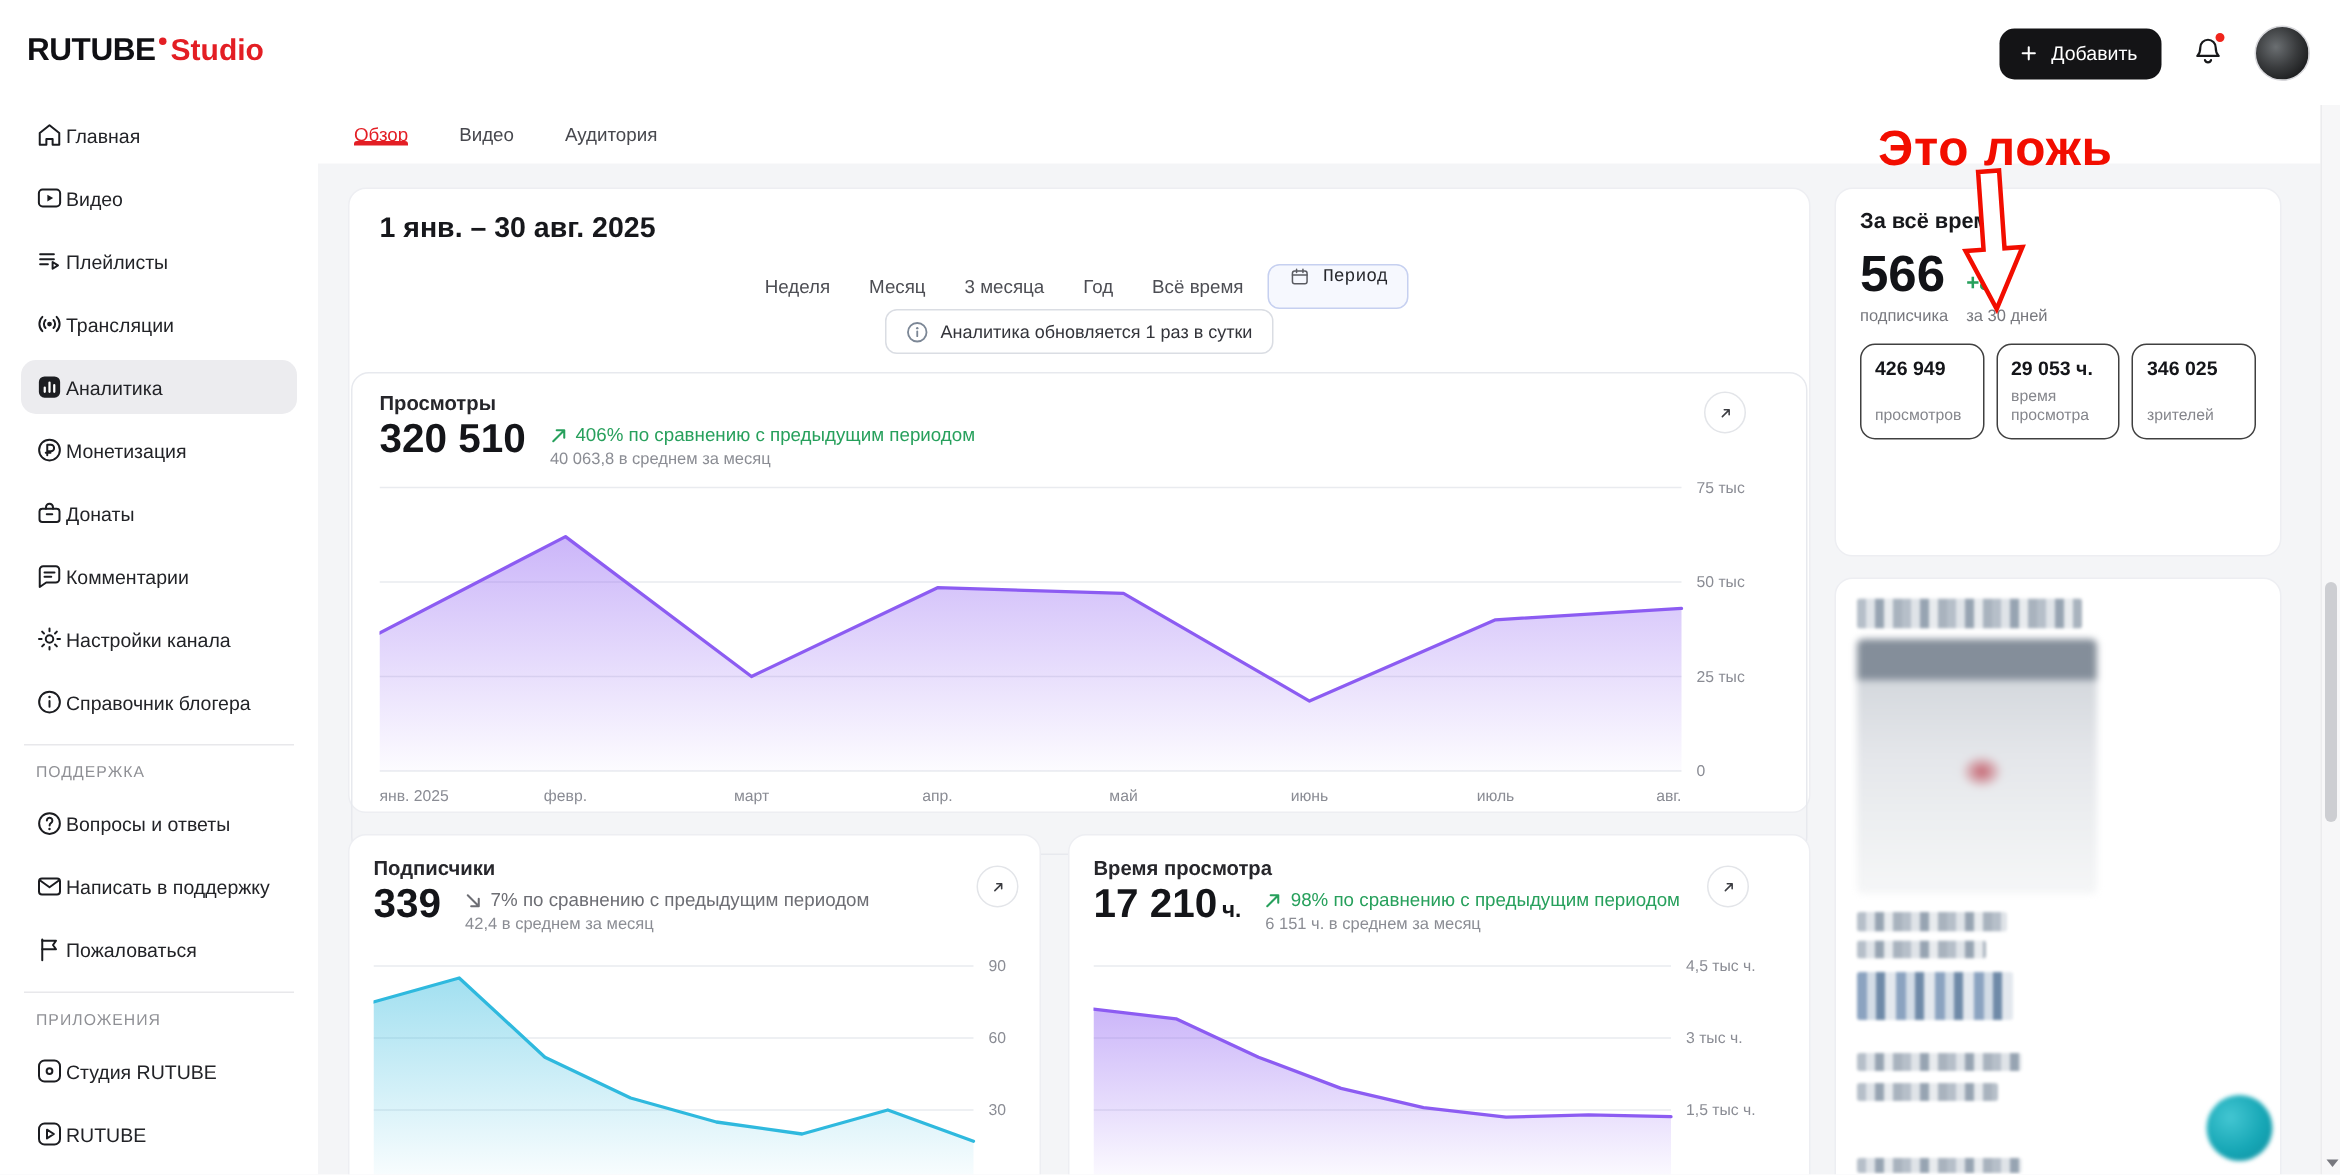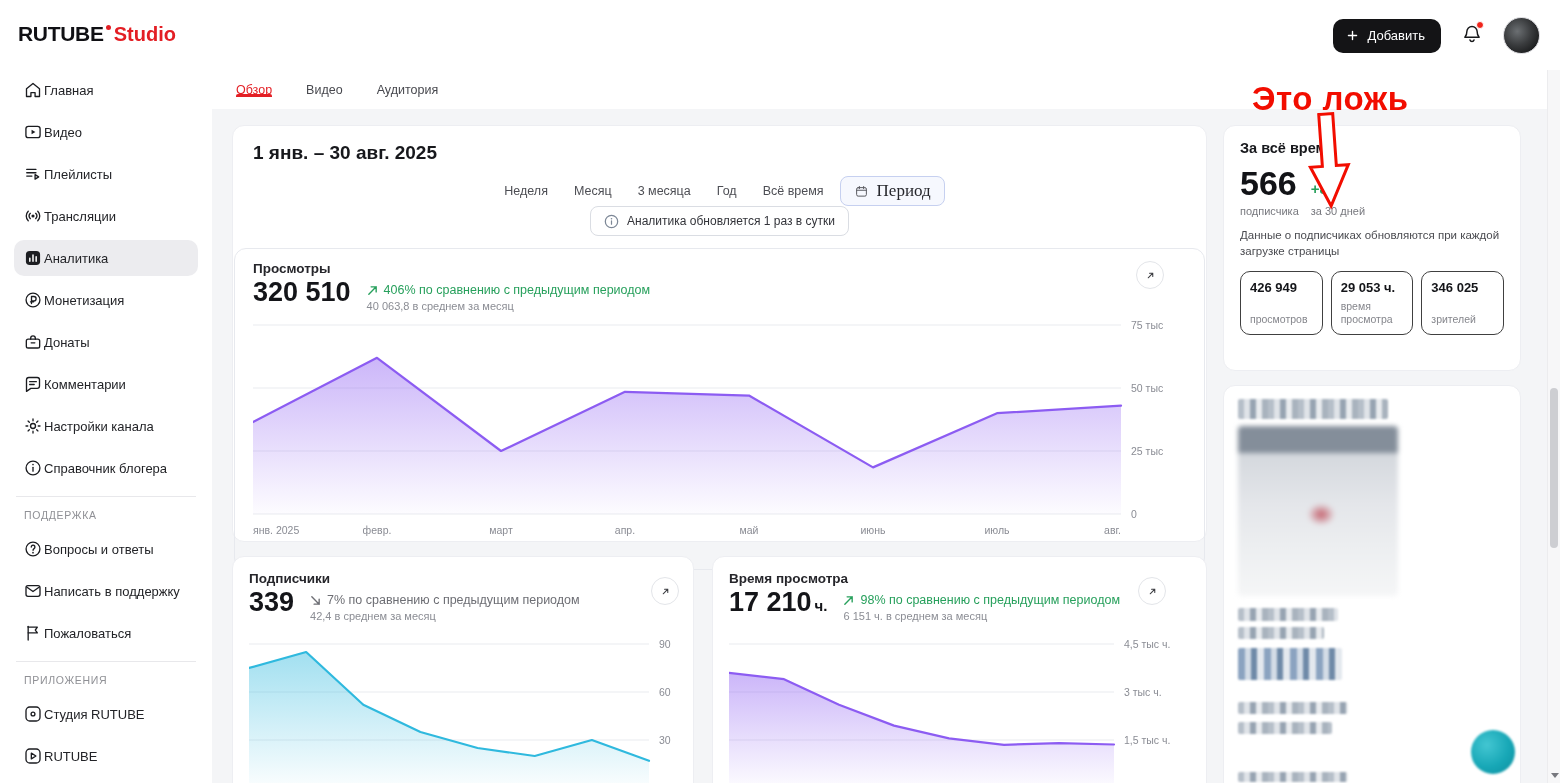--- a/index.html
+++ b/index.html
@@ -39,21 +39,21 @@
   .cardB { left:232px; top:556px; width:462px; height:300px; }
   .cardC { left:712px; top:556px; width:495px; height:300px; }
   .cardD { left:1223px; top:125px; width:298px; height:246px; }
   .cardE { left:1223px; top:385px; width:298px; height:470px; }
 
   .cardA-head { padding:16px 20px 0 20px; }
   .date-title { font-size:19px; font-weight:700; color:#17181c; }
   .controls-row { display:flex; align-items:center; justify-content:space-between; margin-top:12px;flex-direction:column; }
   .period-group { display:flex; align-items:center; gap:6px; }
   .pbtn { height:30px; padding:0 10px; font-size:12.5px; color:#4d4e54; background:transparent; border:none; border-radius:8px; font-family:inherit; cursor:pointer; }
-  .pbtn-custom { display:flex; align-items:center; gap:8px; height:30px; padding:0 13px; font-size:17px; color:#26272c; background:#f6f8fe; border:1px solid #c6d0f0; border-radius:8px; font-family:Liberation Serif, serif; cursor:pointer; }
+  .pbtn-custom { display:flex; gap:8px; height:30px; padding:0 13px; font-size:12px; color:#26272c; background:#f6f8fe; border:1px solid #c6d0f0; border-radius:8px; font-family:Liberation Mono, monospace; cursor:pointer; }
   .pbtn-custom svg { width:15px; height:15px; color:#5a5b61; }
   .info-pill { display:flex; align-items:center; gap:8px; height:30px; padding:0 13px; border:1px solid #dadde3; border-radius:8px; font-size:12px; color:#33343a; background:#fff; }
   .info-pill svg { width:15px; height:15px; color:#7c8796; }
 
   .chartbox { position:relative; margin:12px 1px 0 1px; border:1px solid #e7e9ee; border-radius:12px; padding:12px 18px 0 18px; height:322px; }
   .cb-title { font-size:13.5px; font-weight:700; color:#26262b; }
   .value-row { display:flex; align-items:flex-start; gap:16px; margin-top:2px; }
   .big-value { font-size:27px; font-weight:700; color:#141519; line-height:1.1; white-space:nowrap; }
   .big-value .unit { font-size:15px; font-weight:700; margin-left:3px; }
   .trend-stack { padding-top:5px; }
@@ -453,21 +453,20 @@
   </section>
 
   <section class="card cardD">
     <div class="sum-title">За всё время</div>
     <div class="sum-grid">
       <div class="sum-value">566</div>
       <div class="sum-delta">+81</div>
       <div class="sum-sub">подписчика</div>
       <div class="sum-sub">за 30 дней</div>
     </div>
-    <div class="sum-note">Данные о подписчиках обновляются при каждой загрузке страницы</div>
     <div class="stats-row">
       <div class="stat-box">
         <div class="stat-value">426 949</div>
         <div class="stat-label">просмотров</div>
       </div>
       <div class="stat-box">
         <div class="stat-value">29 053 ч.</div>
         <div class="stat-label">время просмотра</div>
       </div>
       <div class="stat-box">

